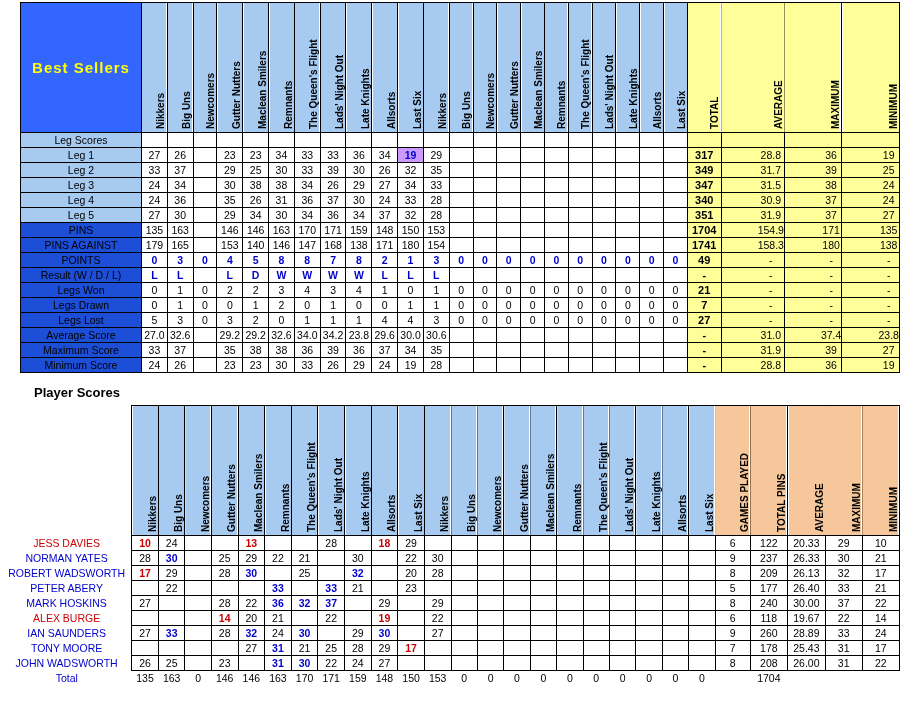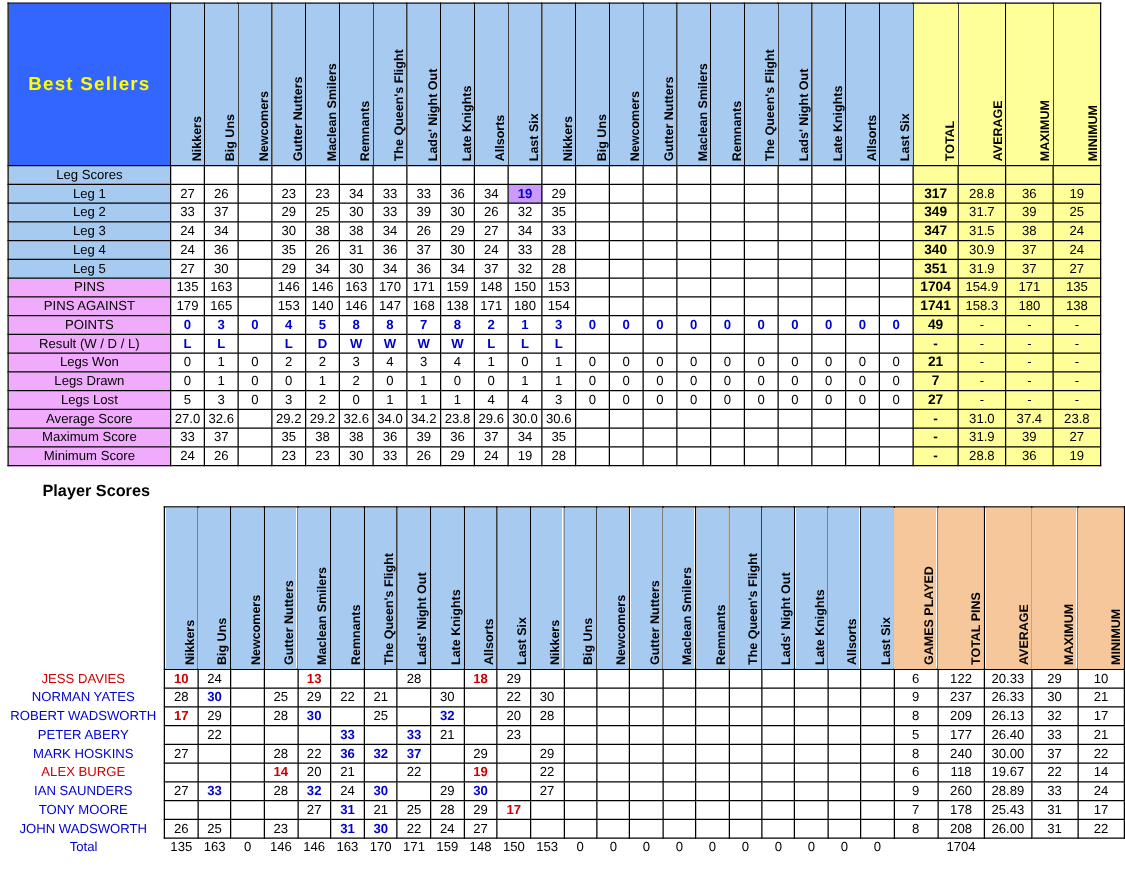--- a/index.html
+++ b/index.html
@@ -10,21 +10,21 @@
     font-family: "Liberation Sans", sans-serif;
     font-size: 11px;
     color: #000000;
   }
   .page { position: relative; width: 900px; height: 701px; overflow: hidden; }
 
   table { border-collapse: collapse; }
   td, th { border: 1px solid #000000; padding: 0; }
 
   
-  #top-table { margin-left: 6px; margin-top: 2px; table-layout: fixed; }
+  #top-table { margin-left: 20px; margin-top: 2px; table-layout: fixed; }
 
   .title-cell {
     background: #3366ff;
     color: #ffff00;
     font-weight: bold;
     font-size: 15px;
     text-align: center;
     vertical-align: middle;
     letter-spacing: 1px;
     width: 130px;
@@ -46,33 +46,33 @@
   .vhead.orange { background: #f5c79a; }
 
   .rowlabel {
     background: #a6caf0;
     font-size: 10.5px;
     padding: 1px 3px;
     text-align: center;
     white-space: nowrap;
     height: 15px;
   }
-  .rowlabel.yellow { background: #f0abfc; }
+  .rowlabel.yellow { background: #1d4ed8; }
 
   .num {
     text-align: center;
     font-size: 10.5px;
     height: 15px;
     background: #ffffff;
     width: 27px;
   }
   .num.bold-blue { color: #0000cc; font-weight: bold; }
   .num.highlight { background: #cc99ff; color: #0000cc; font-weight: bold; }
   .num.total { background: #ffff99; font-weight: bold; font-size: 11px; width: 36px; }
-  .num.stat { background: #ffff99; width: 38px; }
+  .num.stat { background: #ffff99; width: 38px; padding-left: 36px; }
 
   
   #player-scores-title {
     font-weight: bold;
     font-size: 13px;
     margin: 12px 0 5px 6px;
     padding-left: 28px;
   }
 
   

